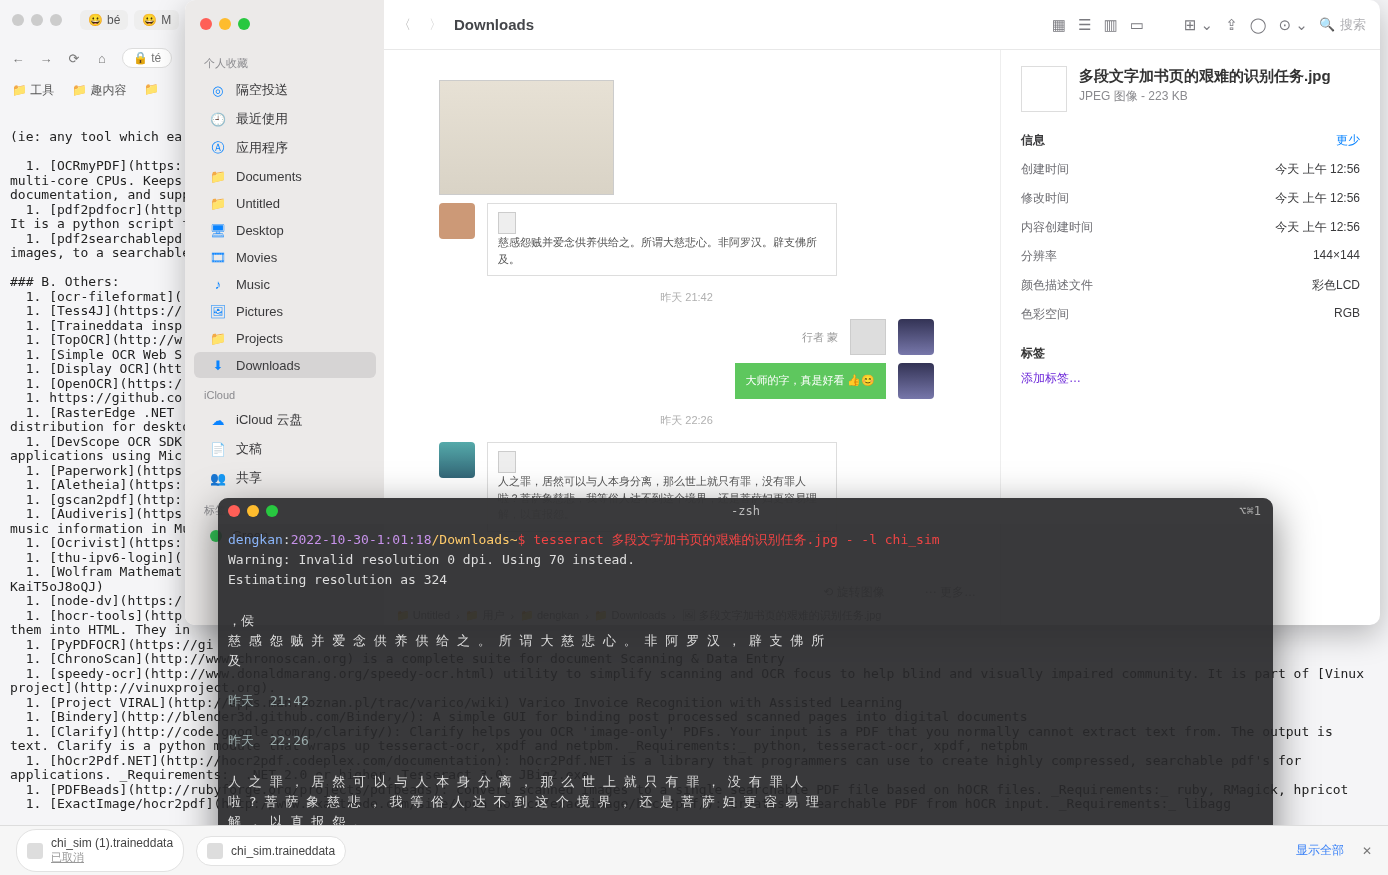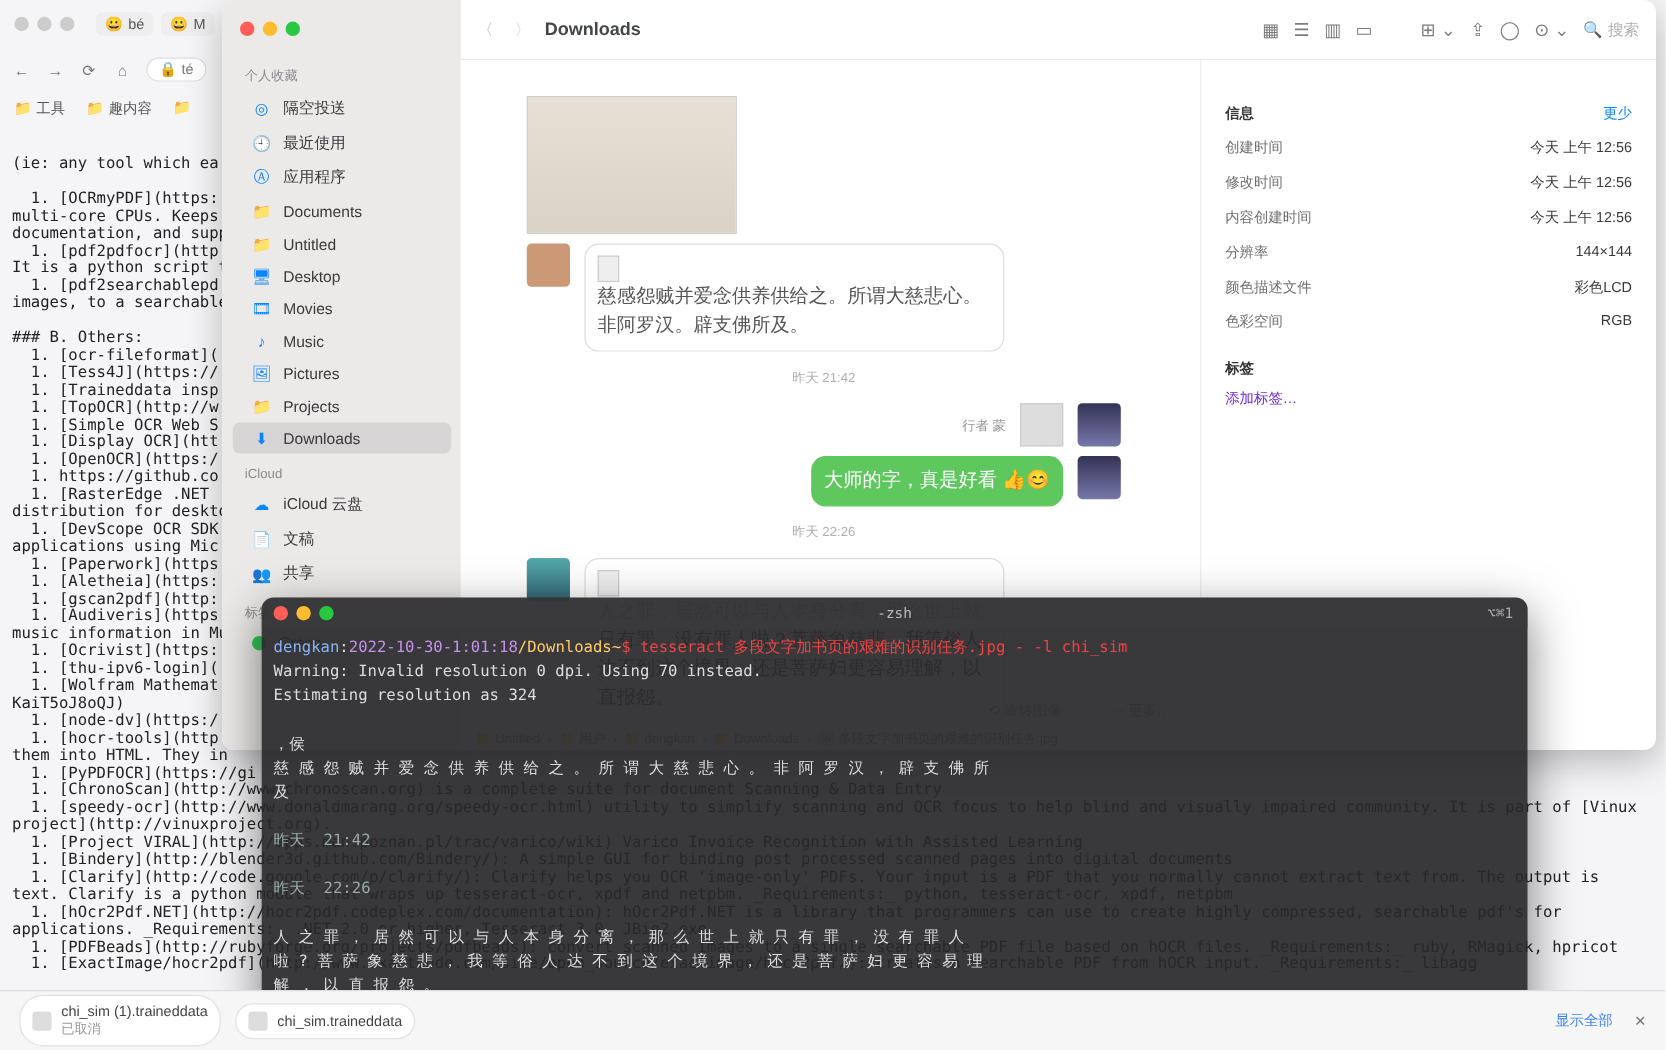--- a/index.html
+++ b/index.html
@@ -70,21 +70,21 @@
 .finder .toolbar .spacer { flex:1; }
 .finder .toolbar .tb-icon { color:#7b7b80; font-size:15px; }
 .finder .toolbar .search { display:flex; align-items:center; gap:4px; color:#aeaeb2; font-size:13px;}
 .finder .content { flex:1; display:flex; }
 .finder .filearea { flex:1; position:relative; background:#fff; overflow:hidden;}
 .chat-preview { position:absolute; left:55px; top:30px; width:495px; }
 .chat-preview .book-img { width:175px; height:115px; background:linear-gradient(#e7e1d5,#d9d3c6); border:1px solid #ccc;}
 .chat-row { display:flex; gap:12px; margin-top:8px; }
 .chat-row .ava { width:36px; height:36px; border-radius:4px; background:#c97; }
 .chat-row .ava.blue { background:linear-gradient(#5aa,#367);} 
-.chat-row .bubble { max-width:350px; background:#fff; border:1px solid #ddd; padding:8px 10px; font-size:16px; color:#555; line-height:1.5; border-radius:12px;}
+.chat-row .bubble { max-width:350px; background:#fff; border:1px solid #ddd; padding:8px 10px; font-size:11px; color:#555; line-height:1.5; border-radius:0;}
 .chat-row .bubble .mini-thumb { width:18px; height:22px; background:#eee; border:1px solid #ccc; display:inline-block; vertical-align:middle; margin-right:4px;}
 .chat-row.right { justify-content:flex-end; }
 .green-bubble { background:#5ec75e !important; color:#fff !important; border-color:#5ec75e !important;}
 .chat-ts { text-align:center; font-size:11px; color:#b0b0b0; margin:14px 0;}
 .right .ava.me { background:linear-gradient(#335,#77a);}
 .thumb-actions { position:absolute; right:24px; bottom:24px; display:flex; gap:40px; color:#999; font-size:12px;}
 .pathbar { position:absolute; left:12px; bottom:2px; font-size:11px; color:#888; display:flex; gap:6px; align-items:center;}
 .finder .inspector { width:380px; border-left:1px solid #eee; padding:16px 20px; font-size:12px; color:#333;}
 .inspector .head { display:flex; gap:12px; align-items:flex-start; }
 .inspector .thumb { width:46px; height:46px; background:#fff; border:1px solid #ddd;}
@@ -340,20 +340,27 @@
             <span>›</span>
             <span>📁 dengkan</span>
             <span>›</span>
             <span>📁 Downloads</span>
             <span>›</span>
             <span>🖼 多段文字加书页的艰难的识别任务.jpg</span>
           </div>
       </div>
 
       <div class="inspector">
+        <div class="head">
+          <div class="thumb"></div>
+          <div>
+            <div class="fname">多段文字加书页的艰难的识别任务.jpg</div>
+            <div class="fmeta">JPEG 图像 - 223 KB</div>
+          </div>
+        </div>
         <div class="sect">
           <span>信息</span>
           <span class="more">更少</span>
         </div>
         <div id="kv-rows">
             <div class="kv">
               <span class="k">创建时间</span>
               <span class="v">今天 上午 12:56</span>
             </div>
             <div class="kv">
@@ -411,21 +418,21 @@
 解 ， 以 直 报 怨 。</span>
 
 <span class="prompt"><span class="user">dengkan</span>:<span class="date">2022-10-30-1:02:23</span><span class="path">/Downloads~</span><span class="cmd">$ </span></span><span class="cursor"></span></div>
 </div>
 
 <div class="dl-shelf">
   <div class="dl-item">
     <div class="ic"></div>
     <div>
       <div>chi_sim (1).traineddata</div>
-      <div style="font-size:11px;color:#999;">已取消</div>
+      <div style="font-size:11px;color:#999;text-decoration:underline;">已取消</div>
     </div>
   </div>
   <div class="dl-item">
     <div class="ic"></div>
     <div>chi_sim.traineddata</div>
   </div>
   <div class="spacer"></div>
   <span class="showall">显示全部</span>
   <span class="close">✕</span>
 </div>

